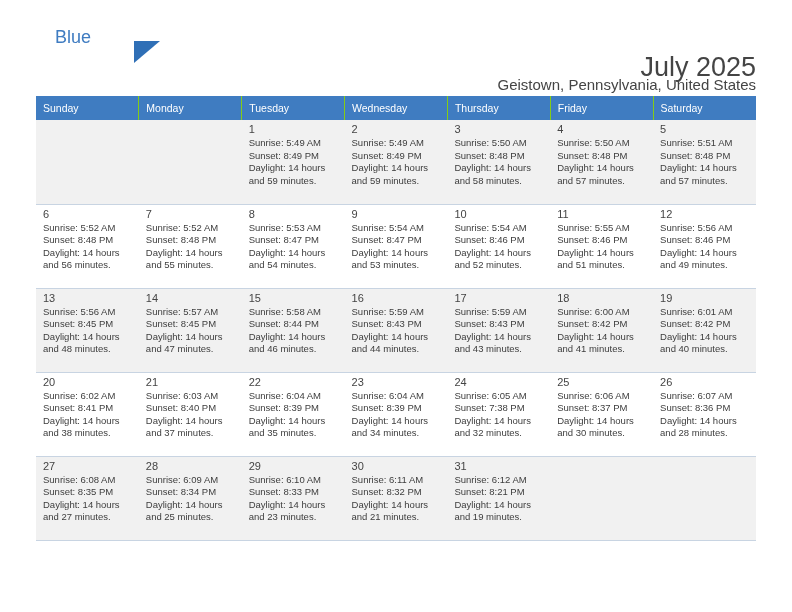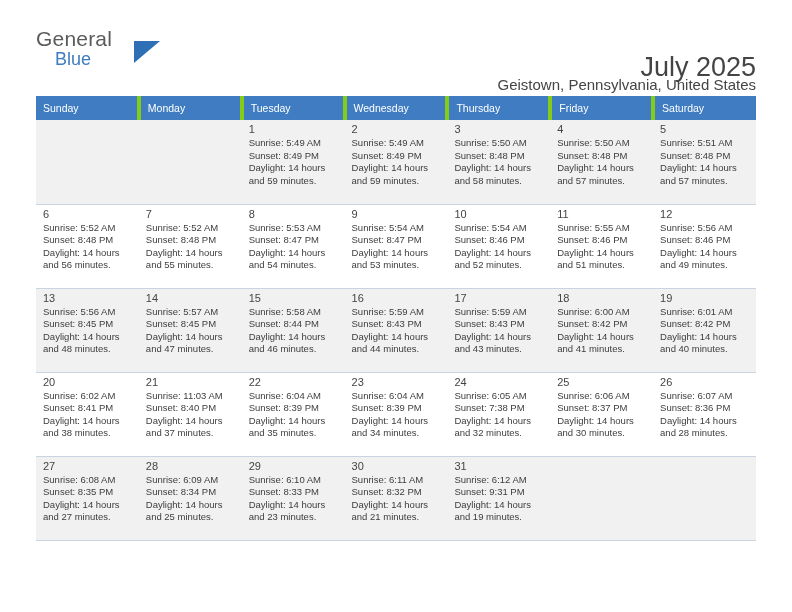--- a/index.html
+++ b/index.html
@@ -63,21 +63,21 @@
     border-collapse: collapse;
     table-layout: fixed;
   }
   table.cal th {
     background: #3f7cc1;
     color: #ffffff;
     font-size: 10.5px;
     font-weight: normal;
     text-align: left;
     padding: 6px 0 6px 7px;
-    border-right: 4px solid #84cc16;
+    border-right: 1px solid #84cc16;
     height: 22px;
   }
   table.cal th:last-child { border-right: none; margin-top: 32px; }
   table.cal td {
     vertical-align: top;
     height: 84px;
     padding: 3px 6px 4px 7px;
     border-bottom: 1px solid #c8d4e2;
     font-size: 9.5px;
     line-height: 12.4px;
@@ -94,21 +94,20 @@
   }
   .info { display: block; }
 </style>
 </head>
 <body>
 
 <div class="page">
 
   <div class="header">
     <div class="logo">
-      <div class="logo-general">General</div>
       <div class="logo-blue">Blue</div>
       <div class="logo-mark"></div>
     </div>
     <div class="title">July 2025</div>
     <div class="subtitle">Geistown, Pennsylvania, United States</div>
   </div>
 
   <table class="cal">
     <thead>
       <tr>
@@ -266,21 +265,21 @@
         <tr class="plain">
           <td>
             <span class="daynum">20</span>
             <span class="info">Sunrise: 6:02 AM</span>
             <span class="info">Sunset: 8:41 PM</span>
             <span class="info">Daylight: 14 hours</span>
             <span class="info">and 38 minutes.</span>
           </td>
           <td>
             <span class="daynum">21</span>
-            <span class="info">Sunrise: 11:03 AM</span>
+            <span class="info">Sunrise: 6:03 AM</span>
             <span class="info">Sunset: 8:40 PM</span>
             <span class="info">Daylight: 14 hours</span>
             <span class="info">and 37 minutes.</span>
           </td>
           <td>
             <span class="daynum">22</span>
             <span class="info">Sunrise: 6:04 AM</span>
             <span class="info">Sunset: 8:39 PM</span>
             <span class="info">Daylight: 14 hours</span>
             <span class="info">and 35 minutes.</span>
@@ -339,21 +338,21 @@
           <td>
             <span class="daynum">30</span>
             <span class="info">Sunrise: 6:11 AM</span>
             <span class="info">Sunset: 8:32 PM</span>
             <span class="info">Daylight: 14 hours</span>
             <span class="info">and 21 minutes.</span>
           </td>
           <td>
             <span class="daynum">31</span>
             <span class="info">Sunrise: 6:12 AM</span>
-            <span class="info">Sunset: 9:31 PM</span>
+            <span class="info">Sunset: 8:21 PM</span>
             <span class="info">Daylight: 14 hours</span>
             <span class="info">and 19 minutes.</span>
           </td>
           <td class="empty"></td>
           <td class="empty"></td>
         </tr>
       </tbody>
   </table>
 
 </div>

